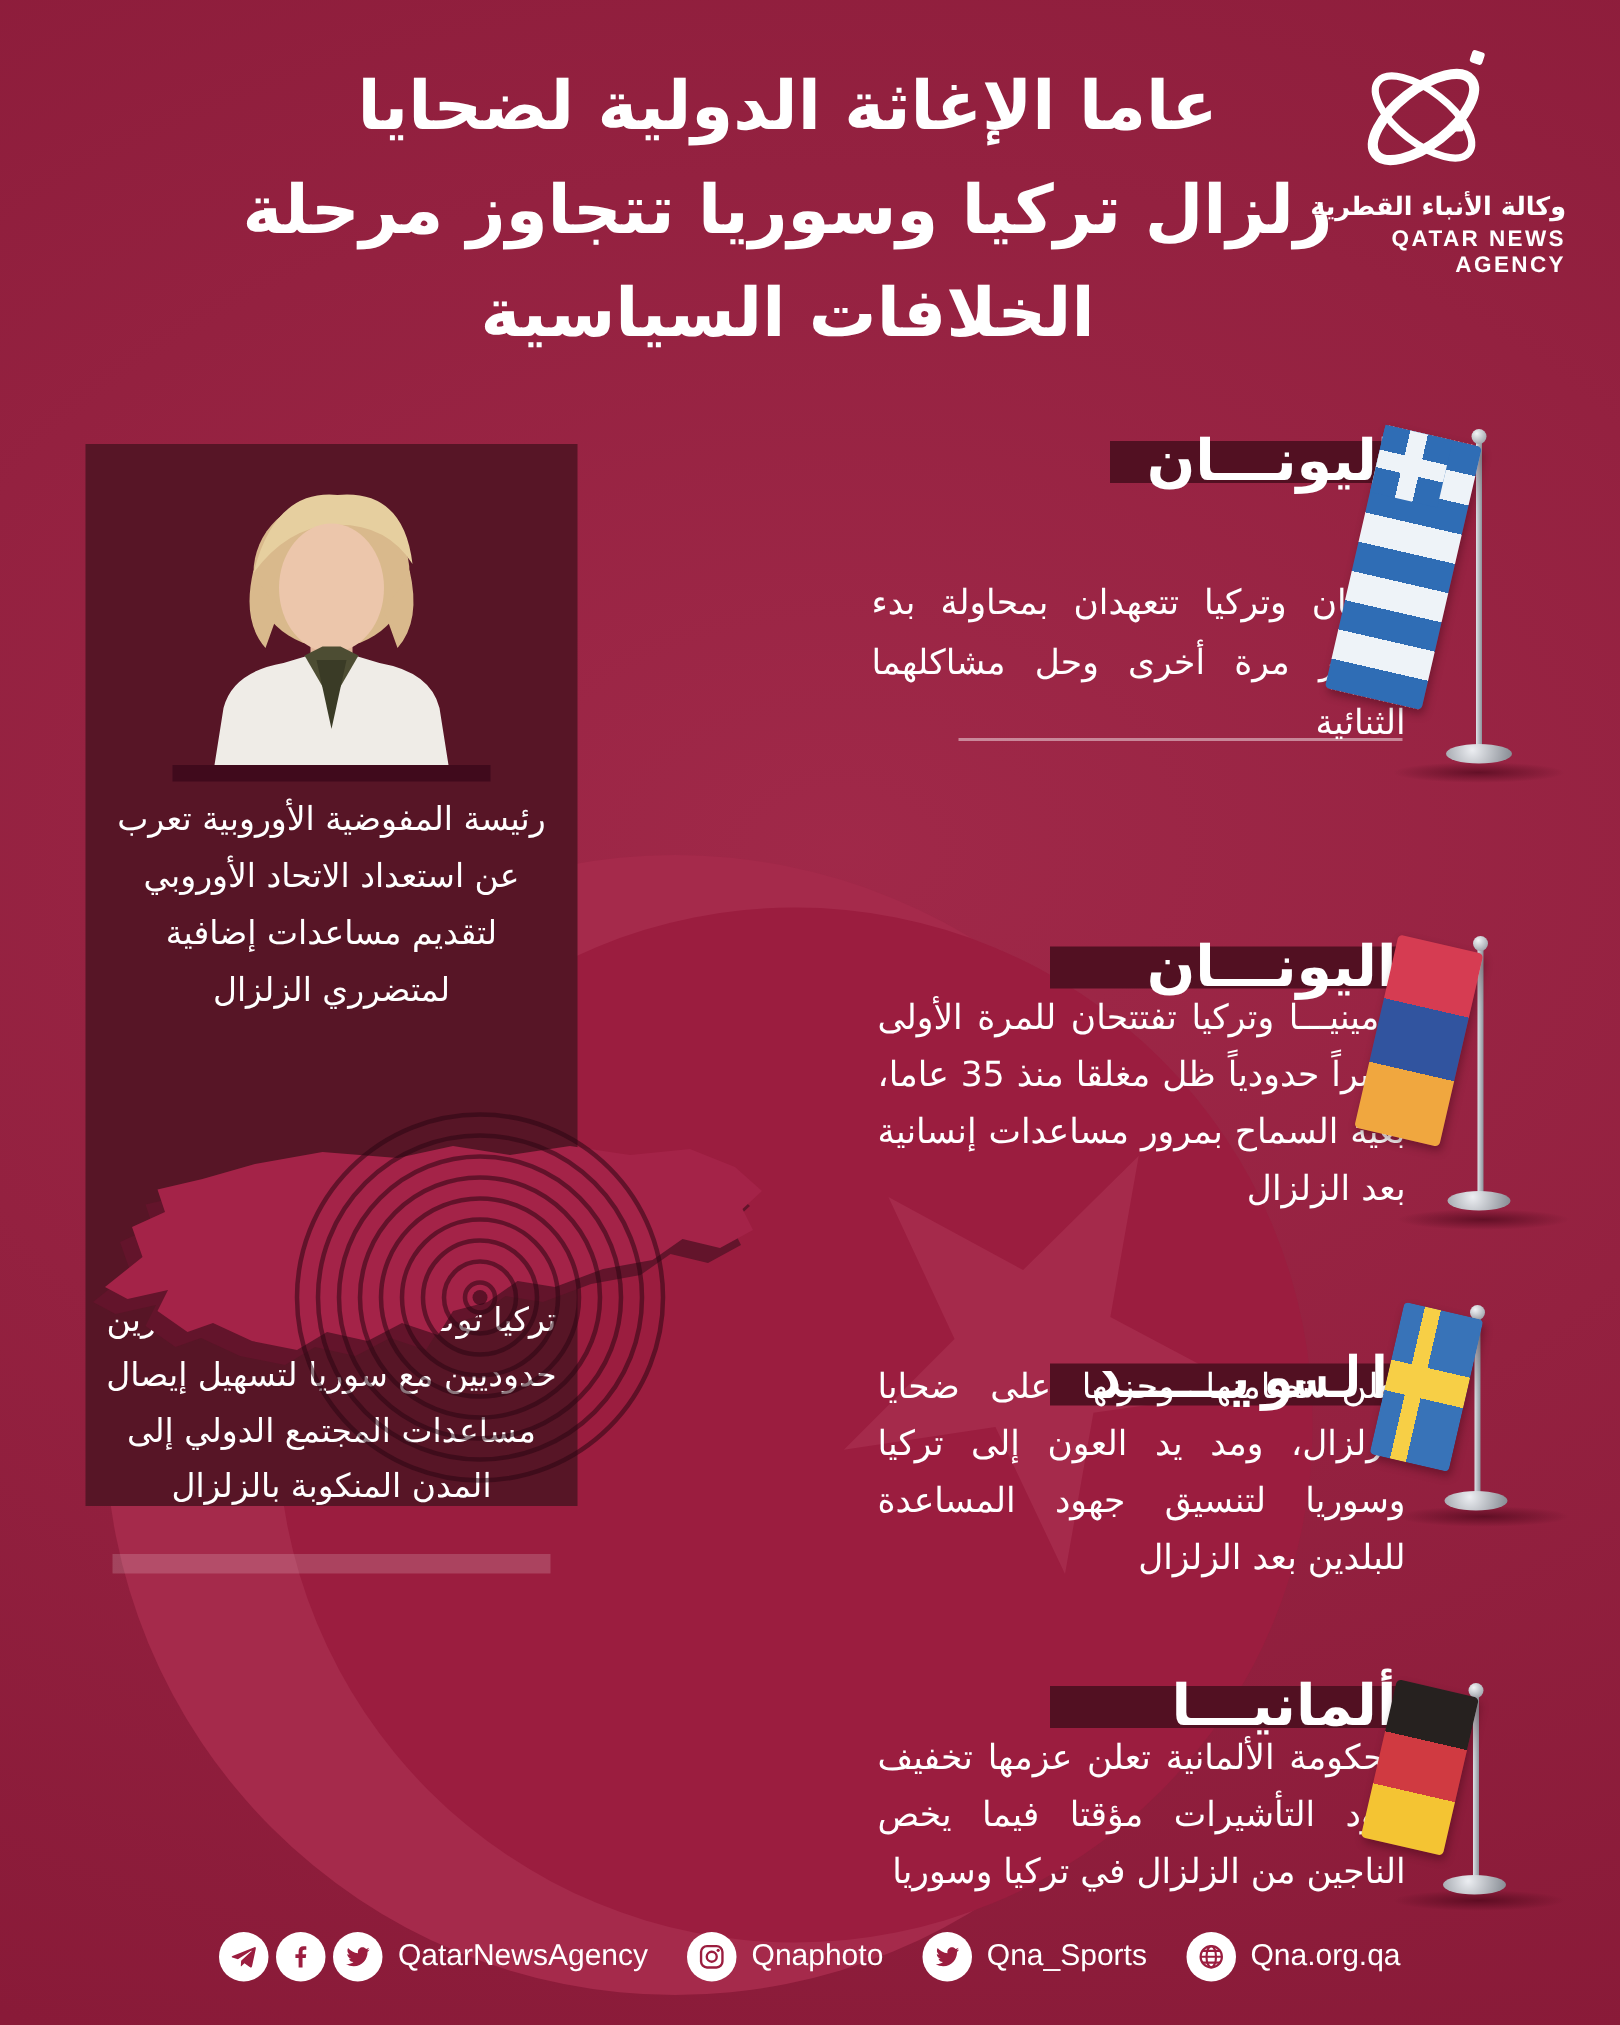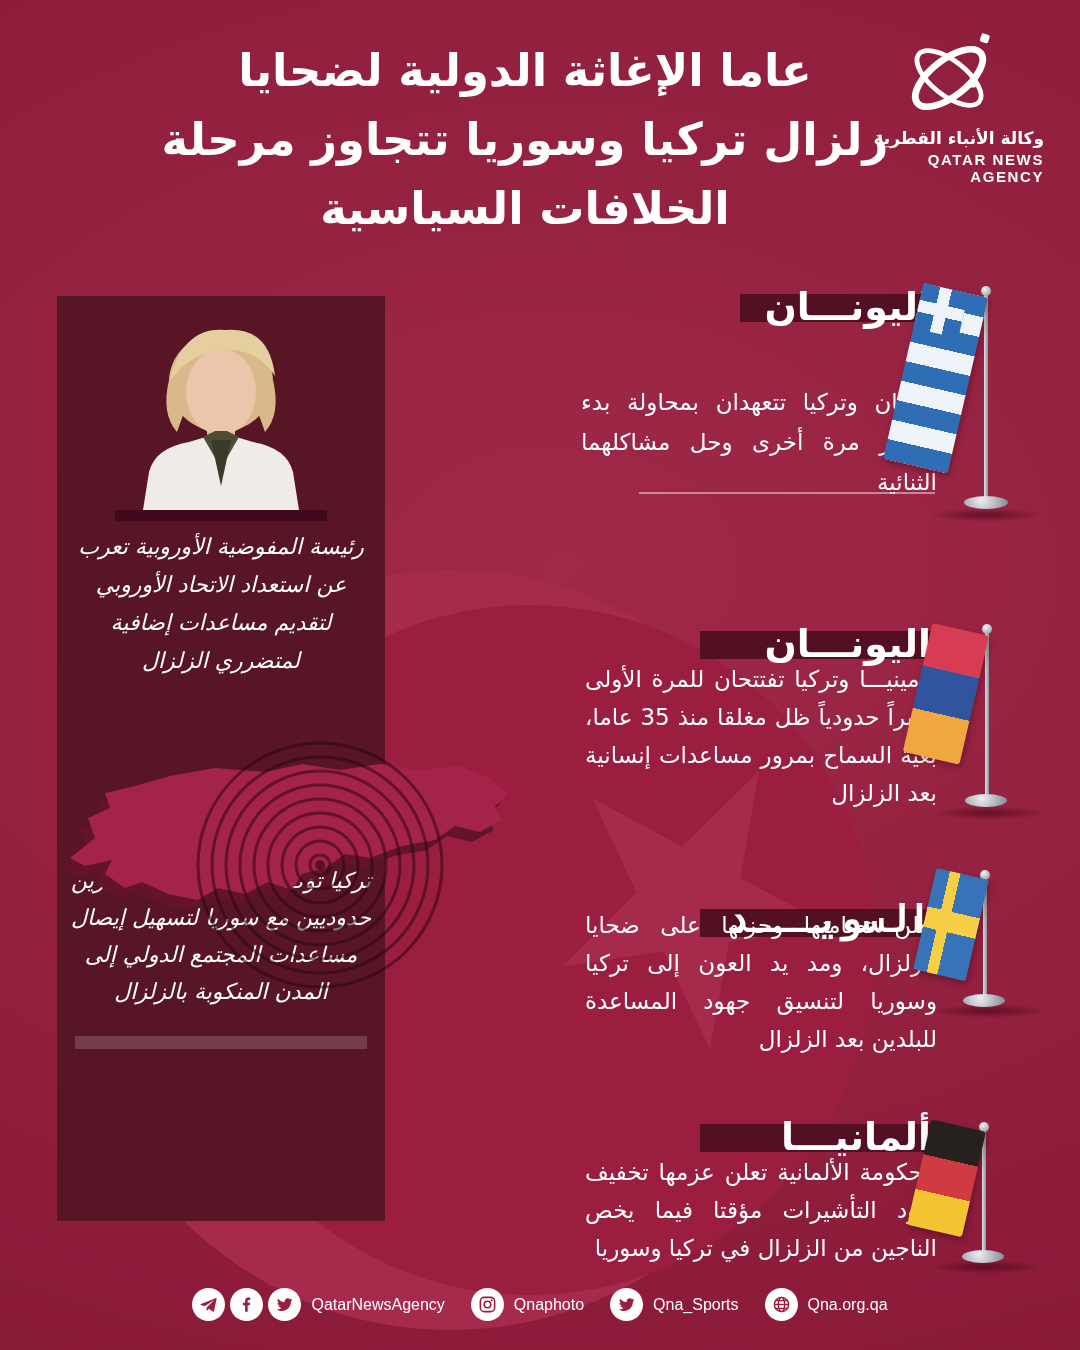--- a/index.html
+++ b/index.html
@@ -17,21 +17,21 @@
     clip-path:polygon(50% 0%,61% 35%,98% 35%,68% 57%,79% 91%,50% 70%,21% 91%,32% 57%,2% 35%,39% 35%);
     transform:rotate(100deg);}
   
   .title{position:absolute;top:36px;left:140px;width:770px;text-align:center;
     font-size:45px;font-weight:bold;line-height:69px;direction:rtl;}
   .logo{position:absolute;top:30px;right:36px;width:190px;text-align:right;}
   .logo svg{display:block;margin:0 auto;}
   .logo .ar{font-size:17px;font-weight:bold;margin-top:2px;}
   .logo .en{font-size:15px;font-weight:bold;letter-spacing:1.6px;margin-top:3px;font-family:"Liberation Sans",sans-serif;}
   
-  .panel{position:absolute;left:57px;top:296px;width:328px;height:925px;background:#571526;font-style:italic;}
+  .panel{position:absolute;left:57px;top:296px;width:328px;height:708px;background:#571526;}
   .panel .photo{position:absolute;left:50px;top:14px;width:228px;height:200px;}
   .panel .photo-bar{position:absolute;left:58px;top:214px;width:212px;height:11px;background:#400A1C;}
   .panel .cap{position:absolute;left:10px;right:10px;text-align:center;direction:rtl;font-size:22px;}
   .cap1{top:232px;line-height:38px;}
   .cap2{top:566px;line-height:37px;}
   .cap3{top:770px;line-height:35px;}
   .panel .divider2{position:absolute;left:18px;right:18px;top:740px;height:13px;background:rgba(255,255,255,0.17);}
   .map-wrap{position:absolute;left:48px;top:658px;width:500px;height:340px;pointer-events:none;}
   
   .sec-bar{position:absolute;right:143px;height:28px;background:#521022;}
@@ -65,21 +65,21 @@
       linear-gradient(90deg,rgba(0,0,0,0) 0 26%,#F7CF46 26% 46%,rgba(0,0,0,0) 46%),
       #3873B8;}
   
   .cloth-de{width:56px;height:108px;left:8px;top:10px;transform:rotate(13deg);transform-origin:100% 0;
     background:linear-gradient(180deg,#26211F 0 33%,#D03A41 33% 66%,#F4C433 66%);}
   
   .footer{position:absolute;left:0;right:0;top:1288px;display:flex;justify-content:center;align-items:center;gap:26px;}
   .fgroup{display:flex;align-items:center;gap:10px;}
   .fgroup .icons{display:flex;gap:5px;}
   .ficon{width:33px;height:33px;border-radius:50%;background:#fff;display:flex;align-items:center;justify-content:center;}
-  .flabel{font-size:16px;color:#fff;font-family:"Liberation Sans",sans-serif;}
+  .flabel{font-size:20px;color:#fff;font-family:"Liberation Sans",sans-serif;}
 </style>
 </head>
 <body>
 
 <div class="canvas">
 
   <div class="motif-outer"></div>
   <div class="motif-inner"></div>
   <div class="motif-star"></div>
 

